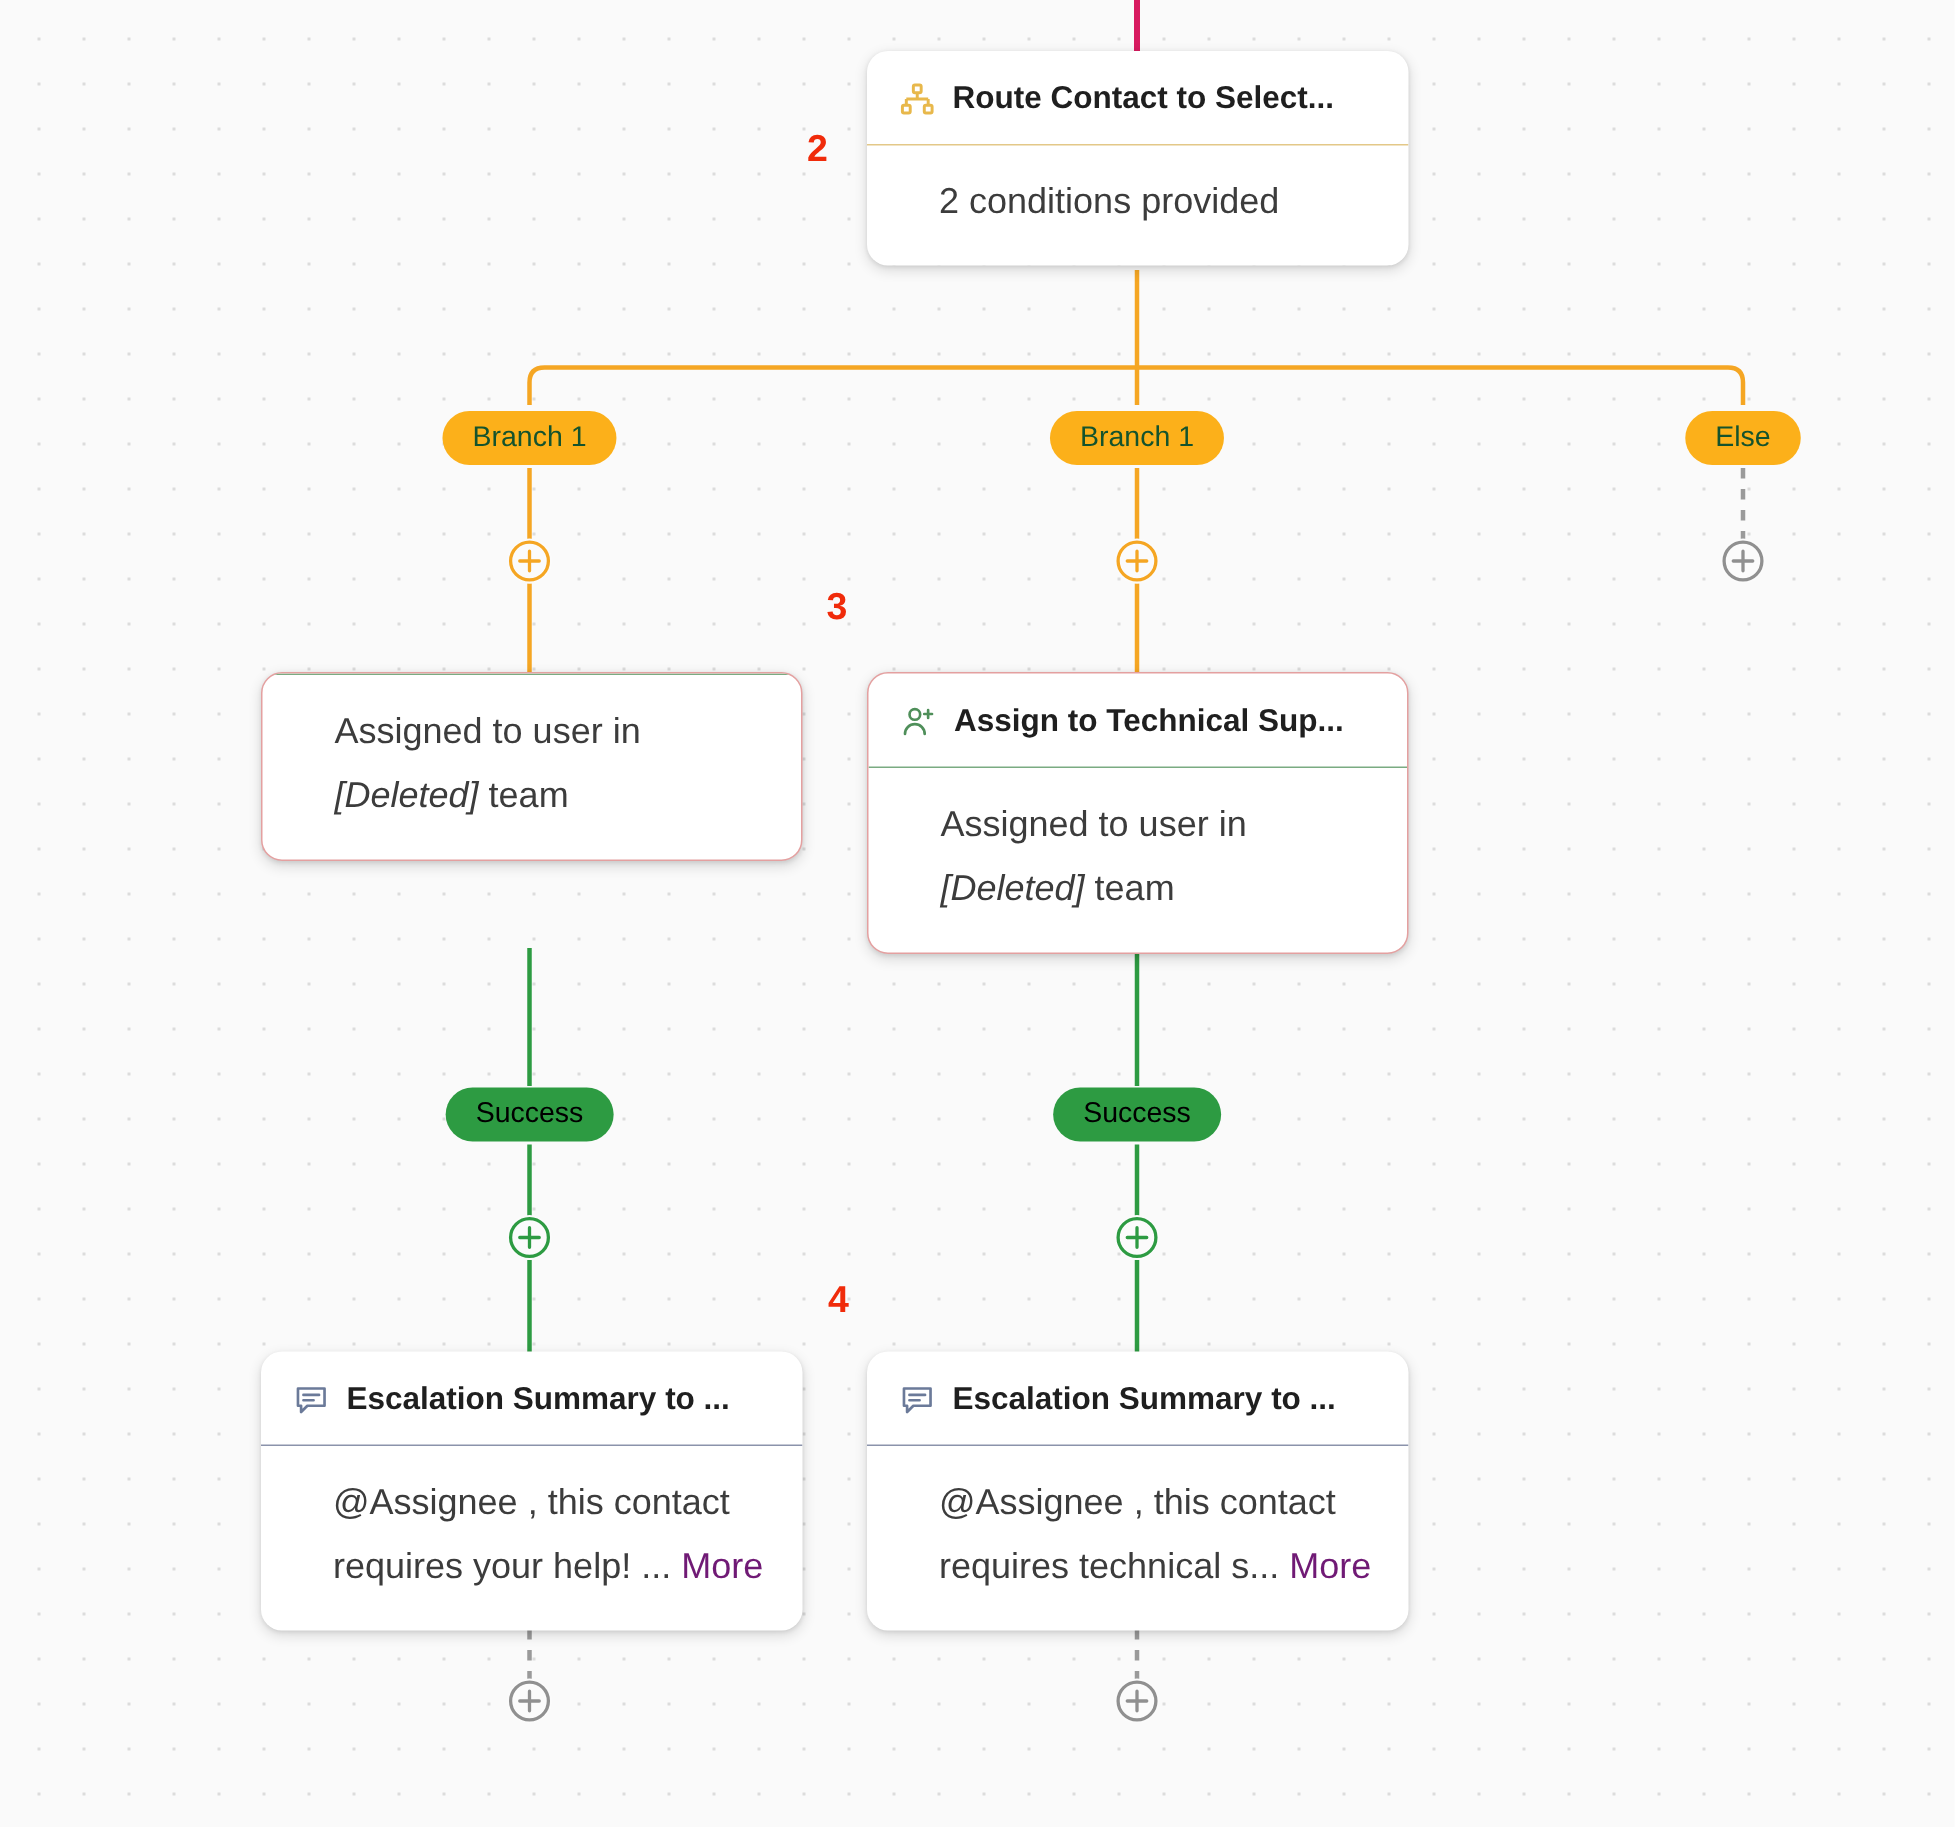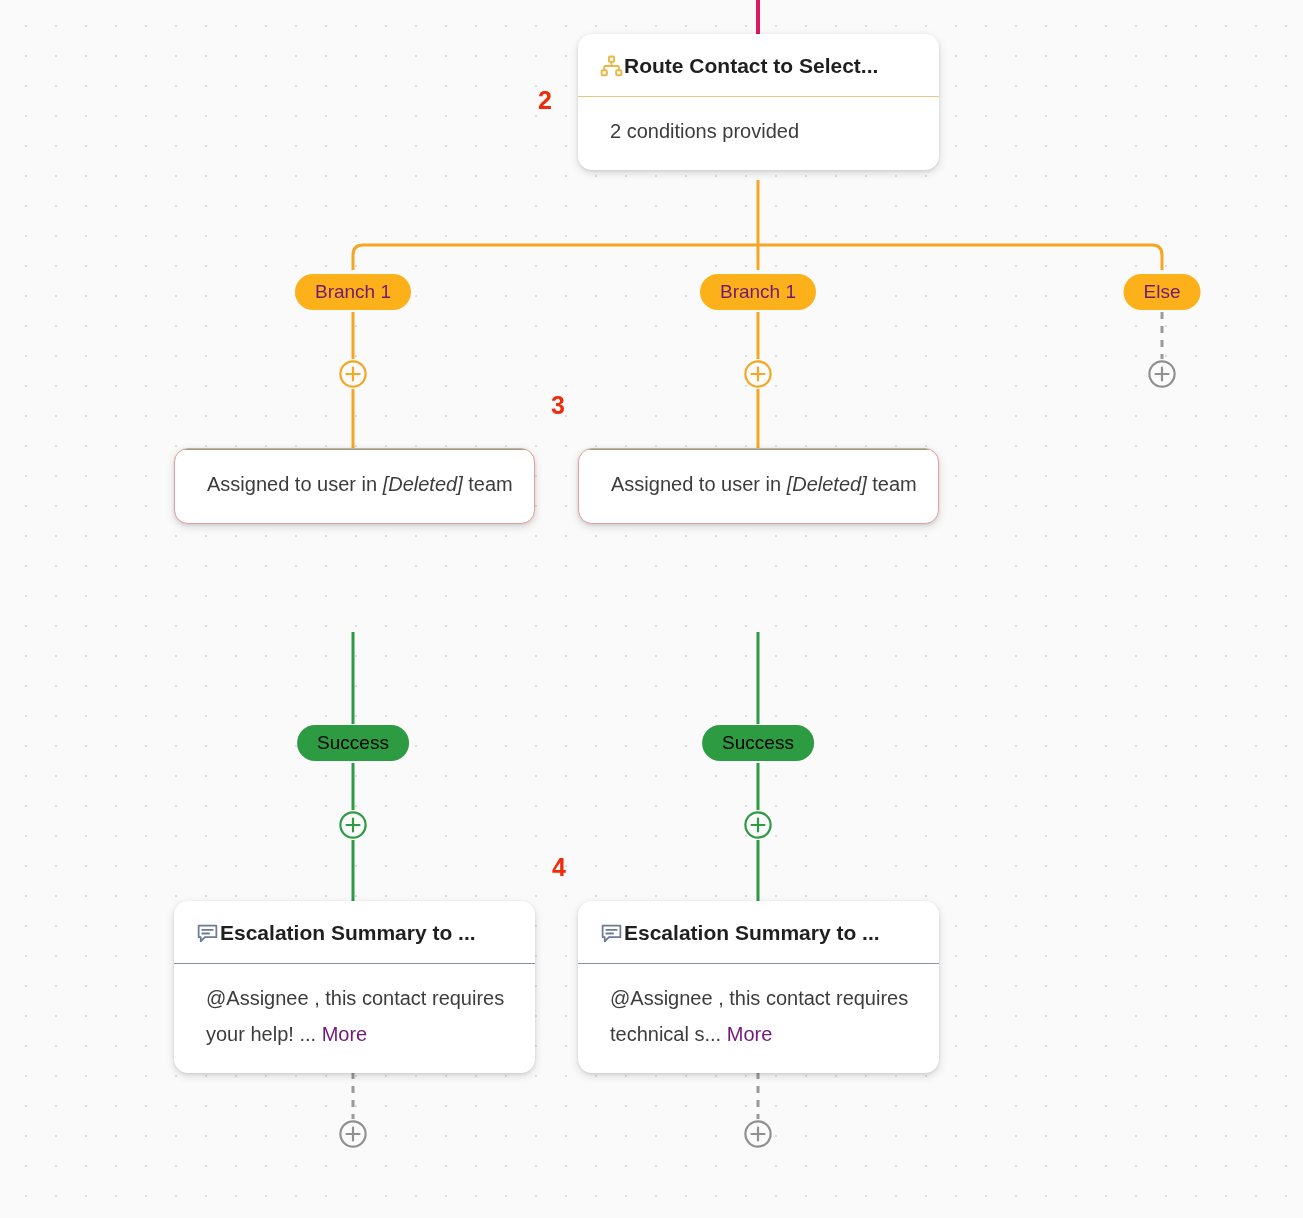--- a/index.html
+++ b/index.html
@@ -38,59 +38,61 @@
     box-shadow: 0 3px 9px rgba(0,0,0,0.14), 0 1px 3px rgba(0,0,0,0.09);
     overflow: hidden;
   }
   .node.err {
     border: 1.6px solid #e4a0a0;
   }
 
   .node-head {
     display: flex;
     align-items: center;
+    gap: 11px;
     padding: 19px 24px 17px 20px;
   }
   .node-head .ttl {
     font-size: 21px;
     font-weight: bold;
     color: #1f1f1f;
     white-space: nowrap;
     overflow: hidden;
   }
   .node-icon {
     flex: 0 0 auto;
     width: 26px; height: 26px;
     display: flex; align-items: center; justify-content: center;
   }
 
   .node-div { height: 1.4px; width: 100%; }
 
   .node-body {
     padding: 17px 20px 20px 32px;
-    font-size: 20px;
+    font-size: 24px;
     line-height: 1.78;
     color: #3c3c3c;
+    margin-left: 16px;
   }
   .node-body i { }
   .node-body .more {
     color: #701a75;
   }
 
   
   .pill {
     position: absolute;
     transform: translate(-50%, -50%);
     border-radius: 999px;
     padding: 8px 20px 9px;
     font-size: 19px;
     line-height: 1;
     white-space: nowrap;
   }
-  .pill.amber { background: #fcb01a; color: #701a75; }
+  .pill.amber { background: #fcb01a; color: #14532d; }
   .pill.green { background: #2d9b42; color: #000000; }
 
   
   .plusbtn {
     position: absolute;
     transform: translate(-50%, -50%);
     width: 30px; height: 30px;
     border-radius: 50%;
     background: #fbfbfb;
     display: flex; align-items: center; justify-content: center;
@@ -158,20 +160,30 @@
   </div>
 
   <div class="node err" style="left:174px; top:448px; width:361px;">
     <div class="node-div" style="background:#7aab82;"></div>
     <div class="node-body">
       <span>Assigned to user in </span><i>[Deleted]</i><span> team</span>
     </div>
   </div>
 
   <div class="node err" style="left:578px; top:448px; width:361px;">
+    <div class="node-head">
+      <span class="node-icon">
+        <svg width="25" height="25" viewBox="0 0 24 24" fill="none" stroke="#4f8f5a" stroke-width="1.7" stroke-linecap="round">
+          <circle cx="9.5" cy="7" r="3.4"></circle>
+          <path d="M3.2 19.5 a6.3 6.3 0 0 1 12.6 0"></path>
+          <path d="M18 4.2 v5 M15.5 6.7 h5"></path>
+        </svg>
+      </span>
+      <span class="ttl">Assign to Technical Sup...</span>
+    </div>
     <div class="node-div" style="background:#7aab82;"></div>
     <div class="node-body">
       <span>Assigned to user in </span><i>[Deleted]</i><span> team</span>
     </div>
   </div>
 
   <div class="node" style="left:174px; top:901px; width:361px;">
     <div class="node-head">
       <span class="node-icon">
         <svg width="25" height="25" viewBox="0 0 24 24" fill="none" stroke="#6b7a99" stroke-width="1.7" stroke-linejoin="round">

